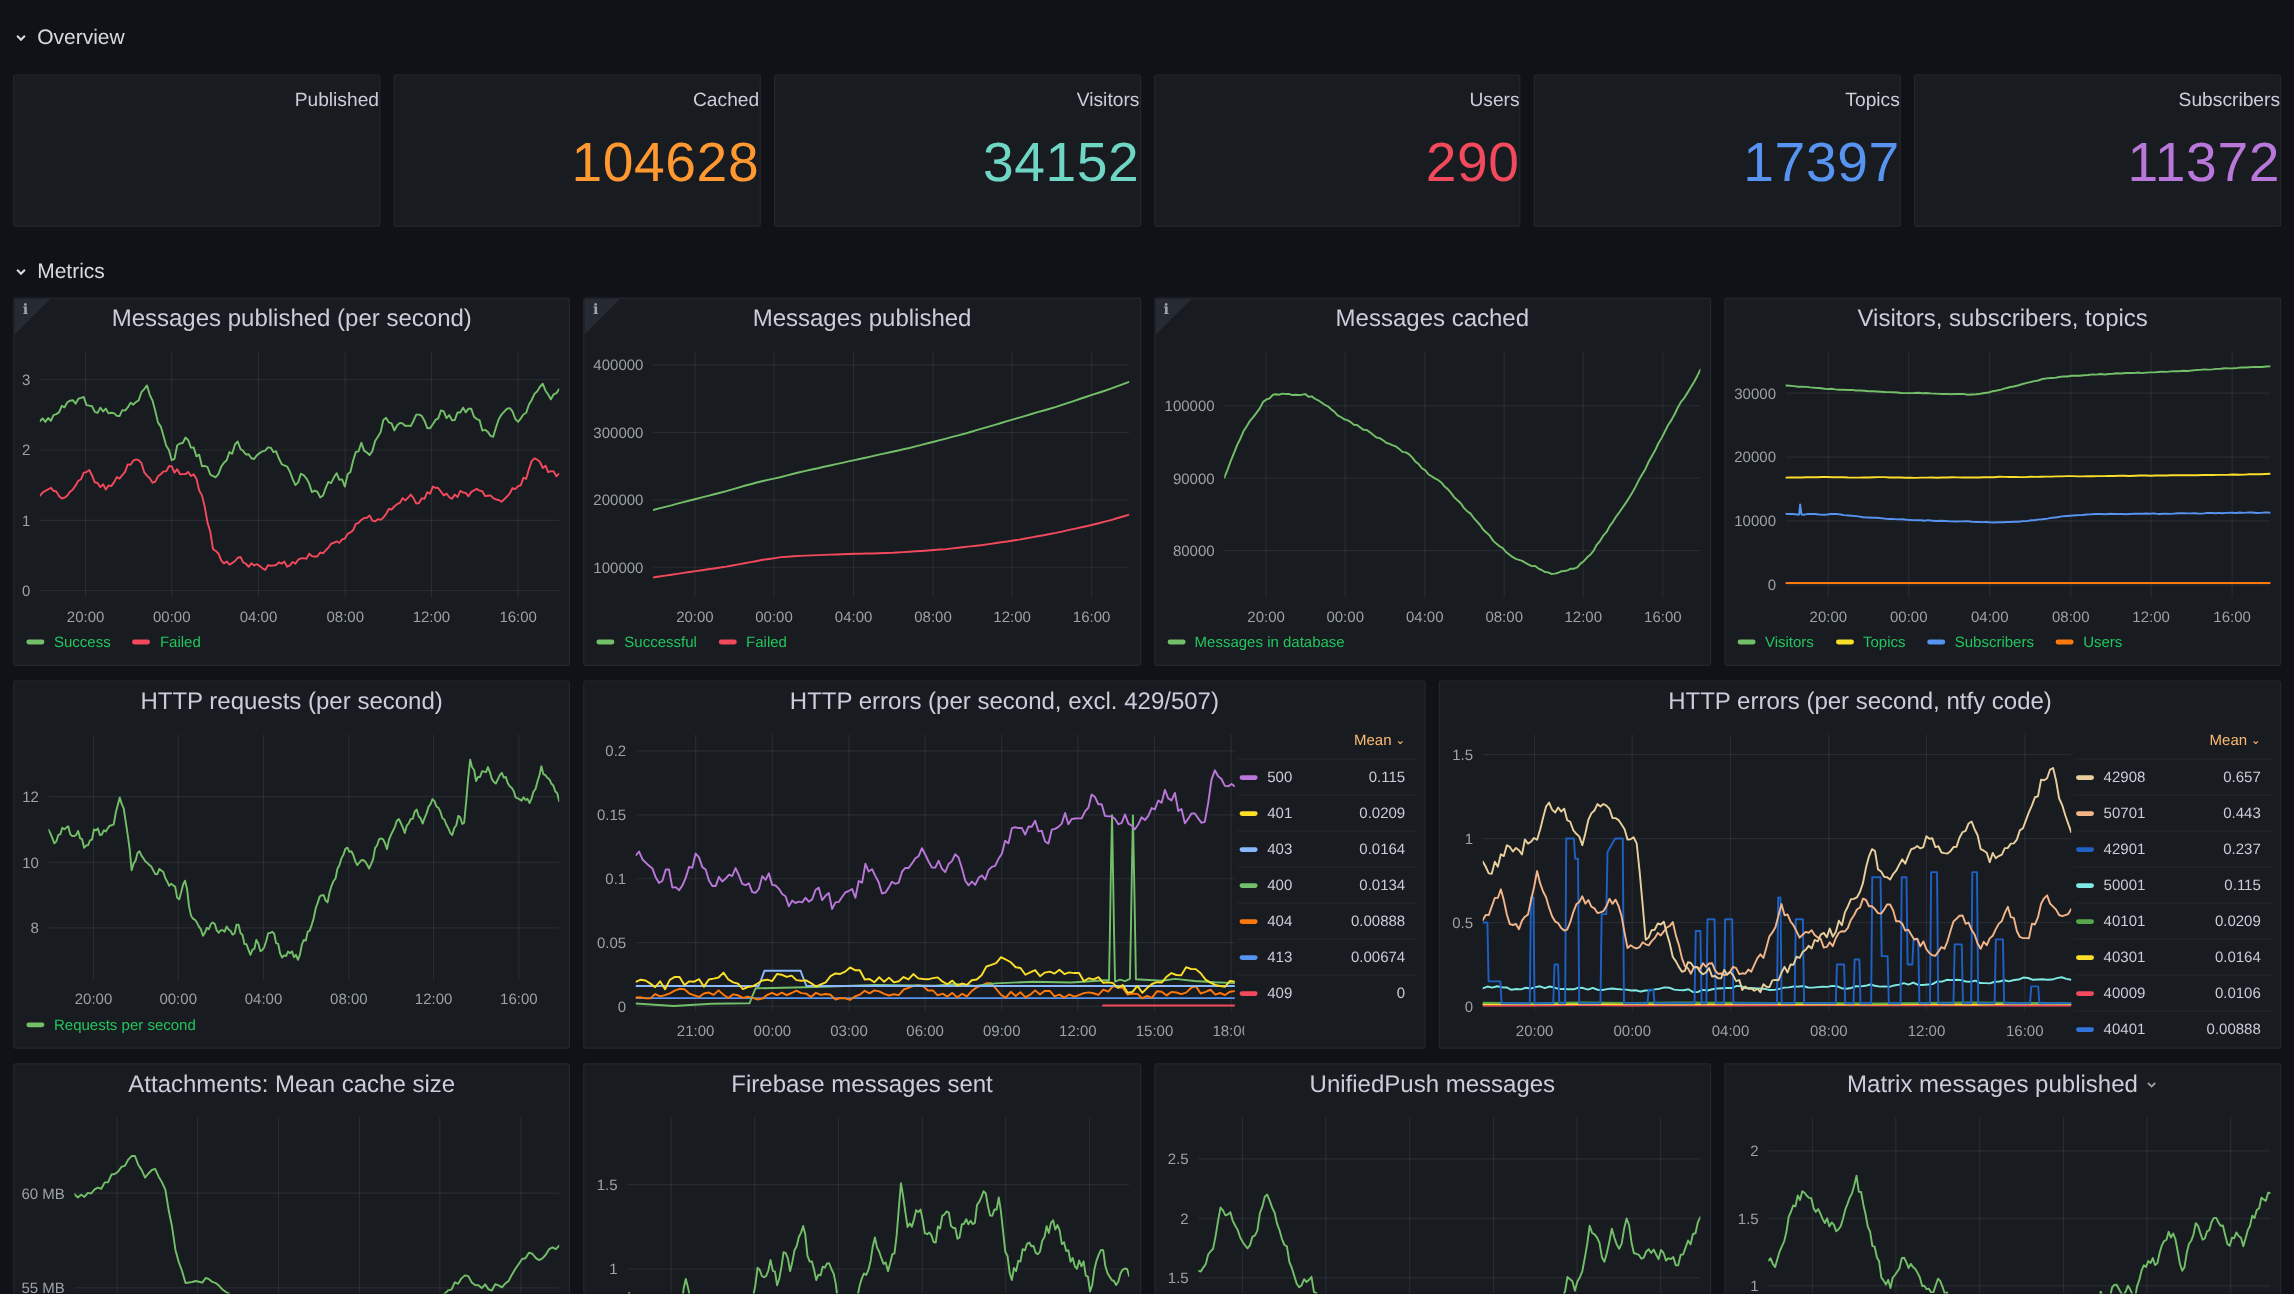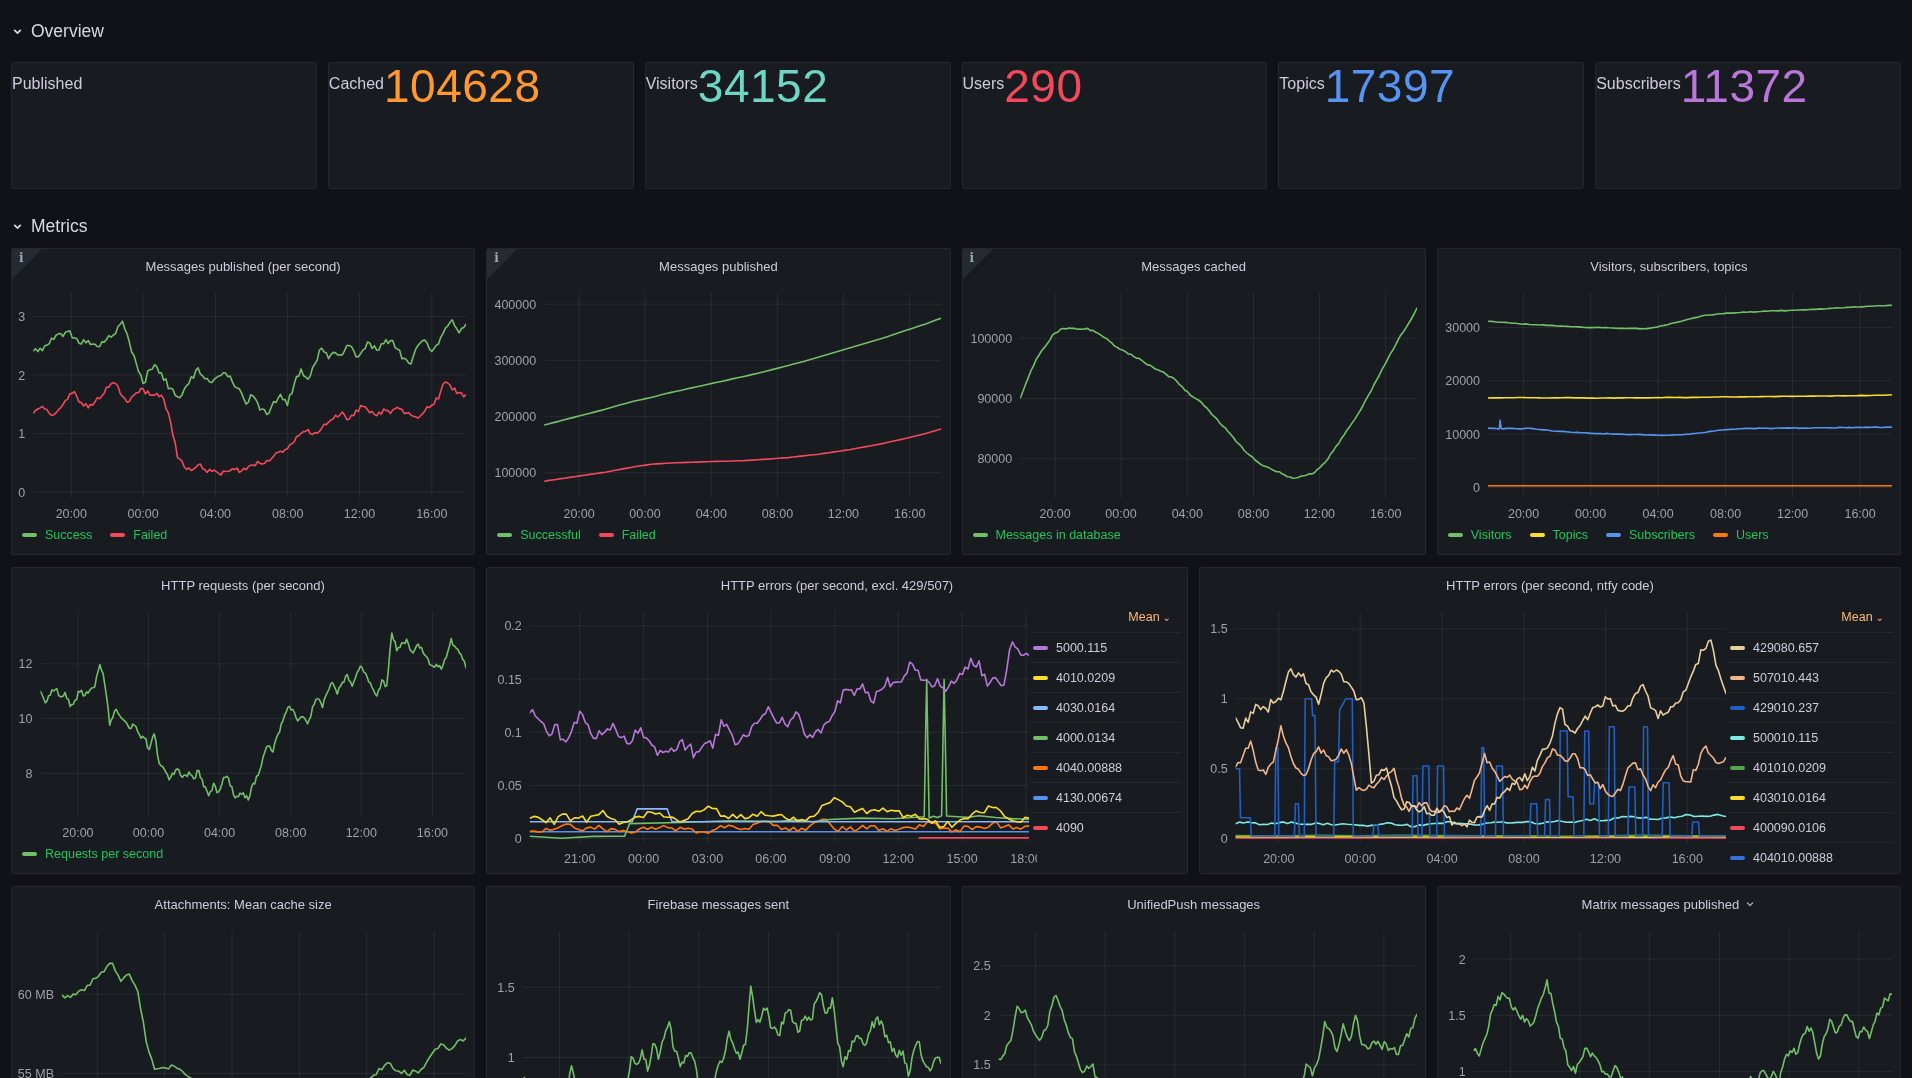--- a/index.html
+++ b/index.html
@@ -1,41 +1,41 @@
 <!DOCTYPE html>
 <html><head>
 <meta charset="utf-8">
 <style>
   html,body{margin:0;padding:0}
   body{width:1912px;height:1078px;overflow:hidden;background:#111217;font-family:"Liberation Sans",sans-serif;color:#ccccdc}
   .wrap{padding:16px 11px 0}
   .sec-head{display:flex;align-items:center;gap:7px;height:30px;color:#d8d9dd;font-size:17.5px;font-weight:500;cursor:pointer}
   .stats{display:grid;grid-template-columns:repeat(6,1fr);gap:11px;margin-top:16px;height:127px}
-  .stat{background:#181b1f;border:1px solid #25272e;border-radius:2px;display:flex;flex-direction:row;align-items:flex-start;overflow:hidden}
+  .stat{background:#181b1f;border:1px solid #25272e;border-radius:2px;display:flex;flex-direction:column;align-items:flex-end;overflow:hidden}
   .stat .t{margin-top:12px;font-size:16px;color:#ccccdc}
   .stat .v{flex:1;display:flex;align-items:center;font-size:46px;font-weight:500;line-height:1;padding-bottom:12px;letter-spacing:.5px}
   .metrics-head{margin-top:22px}
   .grid-row{display:grid;gap:11px}
   .row1{grid-template-columns:repeat(4,1fr);margin-top:7px;height:307px}
   .row2{grid-template-columns:464px 1fr 1fr;margin-top:12px;height:307px}
   .row3{grid-template-columns:repeat(4,1fr);margin-top:12px;height:307px}
   .panel{position:relative;background:#181b1f;border:1px solid #25272e;border-radius:2px;display:flex;flex-direction:column;overflow:hidden}
-  .panel-title{height:34px;flex:0 0 auto;display:flex;align-items:center;justify-content:center;gap:5px;font-size:13px;color:#ccccdc;cursor:pointer}
+  .panel-title{height:34px;flex:0 0 auto;display:flex;align-items:center;justify-content:center;gap:5px;font-size:20px;color:#ccccdc;cursor:pointer}
   .panel-content{flex:1;display:flex;min-height:0}
   .plot-col{flex:1;display:flex;flex-direction:column;min-width:0}
   .plot-col svg{display:block}
   .legend-bottom{height:26px;display:flex;align-items:flex-start;gap:18px;padding-left:10px;font-size:12.5px;color:#22c55e;white-space:nowrap}
   .li{display:inline-flex;align-items:center;cursor:pointer}
   .sw{display:inline-block;width:15px;height:4px;border-radius:2px;margin-right:8px}
   .legend-side{flex:0 0 auto;padding:0 6px 0 0;font-size:12.5px}
   .lg-head{height:30px;display:flex;align-items:center;justify-content:flex-end;color:#fdba74;padding-right:10px;font-weight:500;cursor:pointer}
   .lg-head .chev{margin-left:3px;font-size:10px}
   .lg-row{height:29px;display:flex;align-items:center;border-top:1px solid rgba(204,204,220,.07);padding:0 10px 0 2px;cursor:pointer}
   .lg-name{color:#ccccdc;margin-left:0}
-  .lg-val{flex:1;color:#ccccdc}
+  .lg-val{flex:1;text-align:right;color:#ccccdc}
   .info-corner{position:absolute;top:0;left:0;width:0;height:0;border-top:30px solid #262b33;border-right:30px solid transparent;cursor:pointer}
   .info-i{position:absolute;top:2px;left:7px;font-family:"DejaVu Serif",serif;font-weight:bold;font-size:12px;color:#a2a7ae;pointer-events:none}
 </style>
 </head>
 <body>
 
 <div class="wrap">
   <div class="sec-head">
     <svg width="13" height="13" viewBox="0 0 12 12">
         <path d="M3 4.5l3 3 3-3" fill="none" stroke="#d8d9dd" stroke-width="1.6"></path>

